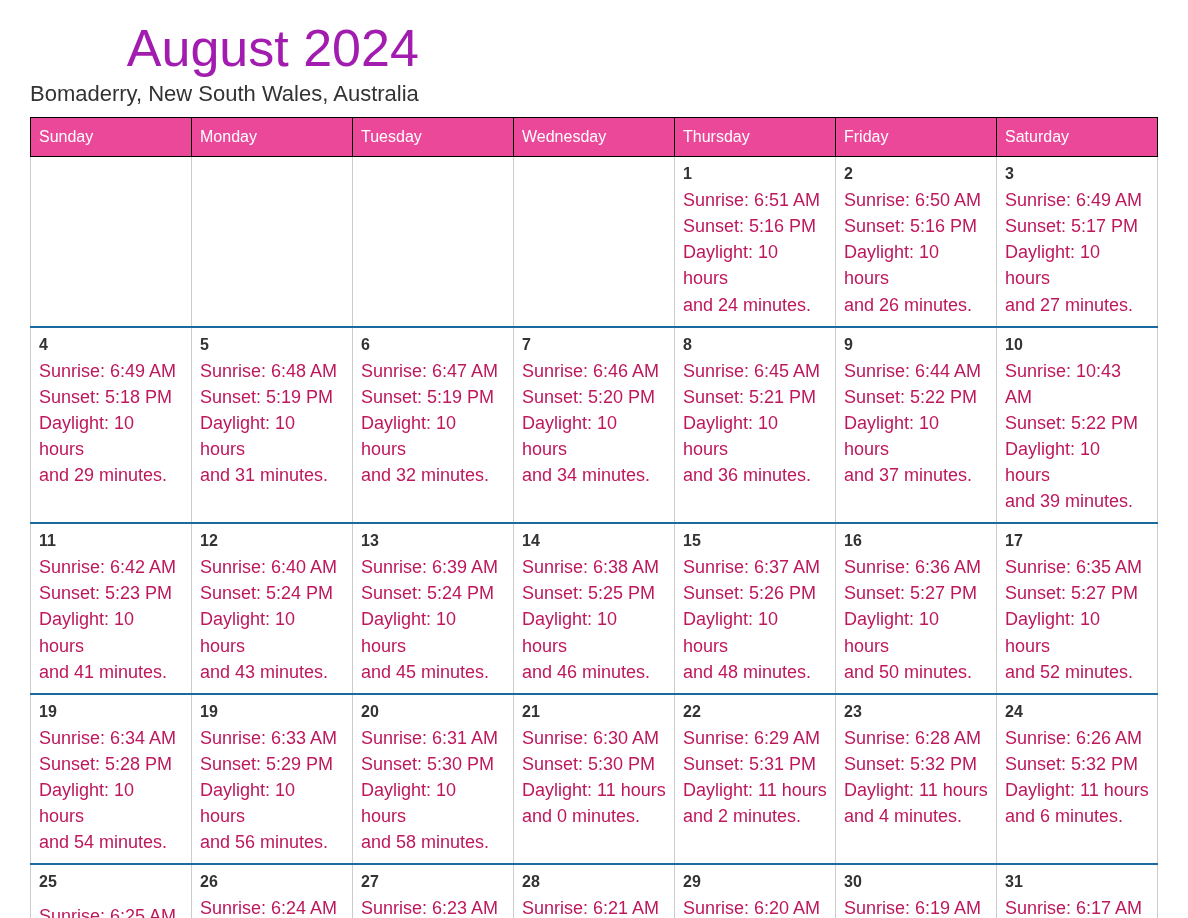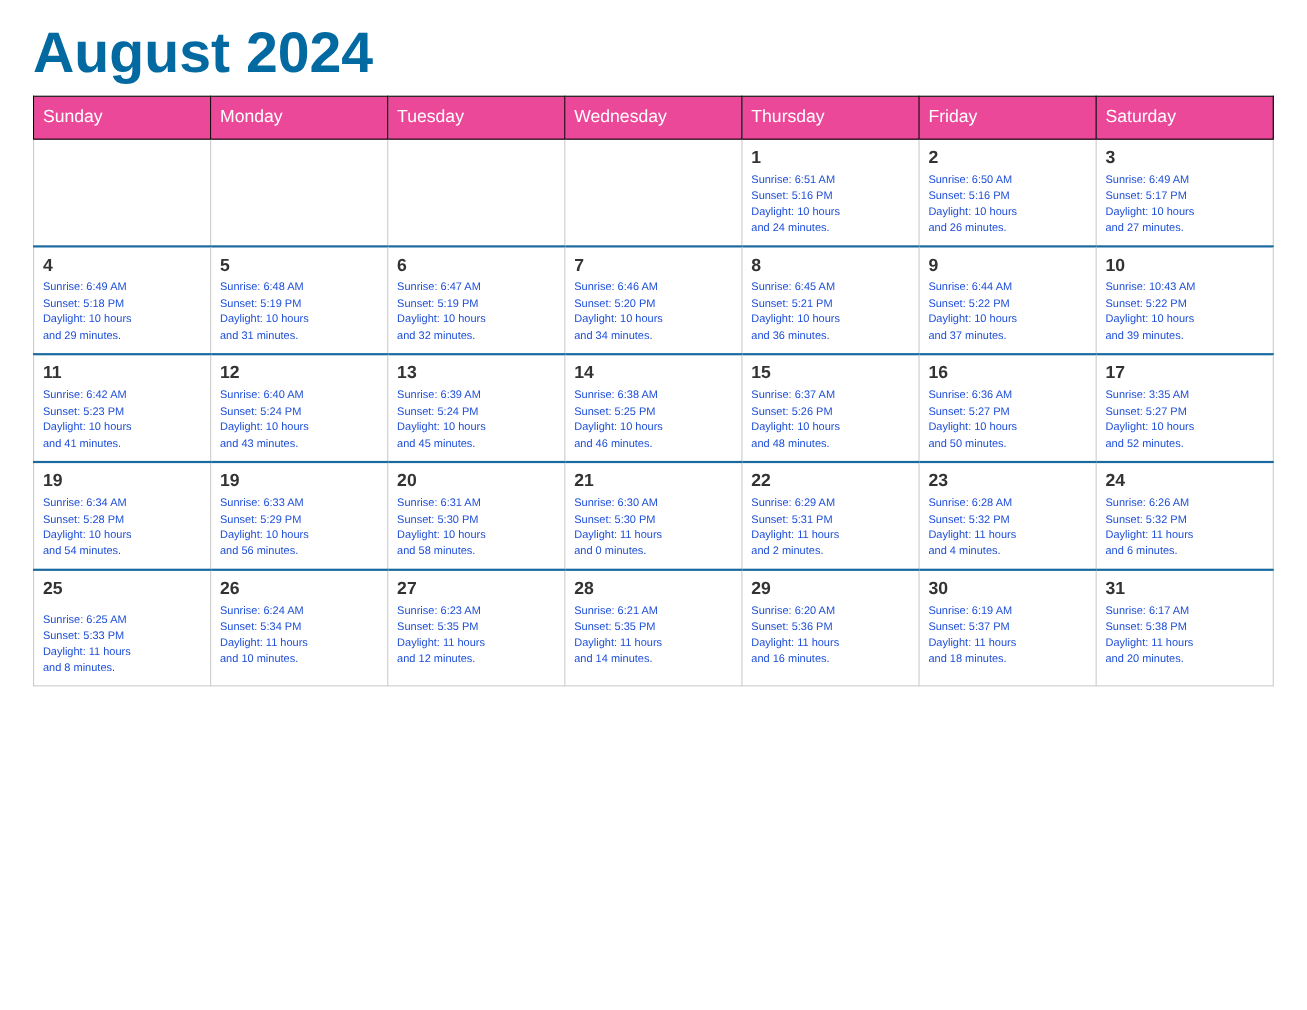--- a/index.html
+++ b/index.html
@@ -36,22 +36,22 @@
     .logo-blue-block {
       display: flex;
       flex-direction: column;
       align-items: flex-start;
     }
     .title-area {
       text-align: right;
     }
     .main-title {
       font-size: 52px;
-      font-weight: bold;
-      color: #0369a1;
+      font-weight: normal;
+      color: #a21caf;
       line-height: 1.1;
     }
     .subtitle {
       font-size: 22px;
       color: #333;
       margin-top: 4px;
     }
     .calendar-table {
       width: 100%;
       border-collapse: collapse;
@@ -74,40 +74,41 @@
       min-height: 95px;
     }
     .day-number {
       font-size: 16px;
       font-weight: bold;
       color: #333;
       display: block;
       margin-bottom: 4px;
     }
     .day-info {
-      font-size: 10px;
-      color: #1d4ed8;
+      font-size: 18px;
+      color: #be185d;
       line-height: 1.45;
     }
     .empty-cell {
       background: #fff;
     }
     .week-row td {
       border-top: 2px solid #1a6aa0;
     }
     .week-row:first-of-type td {
       border-top: none;
     }
   </style>
 </head>
 <body>
 
 <div class="header-area">
   <div class="title-area">
     <div class="main-title">August 2024</div>
+    <div class="subtitle">Bomaderry, New South Wales, Australia</div>
   </div>
 </div>
 
 <table class="calendar-table">
   <thead>
     <tr>
     <th>Sunday</th>
         <th>Monday</th>
         <th>Tuesday</th>
         <th>Wednesday</th>
@@ -233,21 +234,21 @@
         </td>
         <td>
           <span class="day-number">16</span>
           <div class="day-info" style="white-space: pre-line;">Sunrise: 6:36 AM
 Sunset: 5:27 PM
 Daylight: 10 hours
 and 50 minutes.</div>
         </td>
         <td>
           <span class="day-number">17</span>
-          <div class="day-info" style="white-space: pre-line;">Sunrise: 3:35 AM
+          <div class="day-info" style="white-space: pre-line;">Sunrise: 6:35 AM
 Sunset: 5:27 PM
 Daylight: 10 hours
 and 52 minutes.</div>
         </td>
       </tr>
       <tr class="week-row">
         <td>
           <span class="day-number">19</span>
           <div class="day-info" style="white-space: pre-line;">Sunrise: 6:34 AM
 Sunset: 5:28 PM

